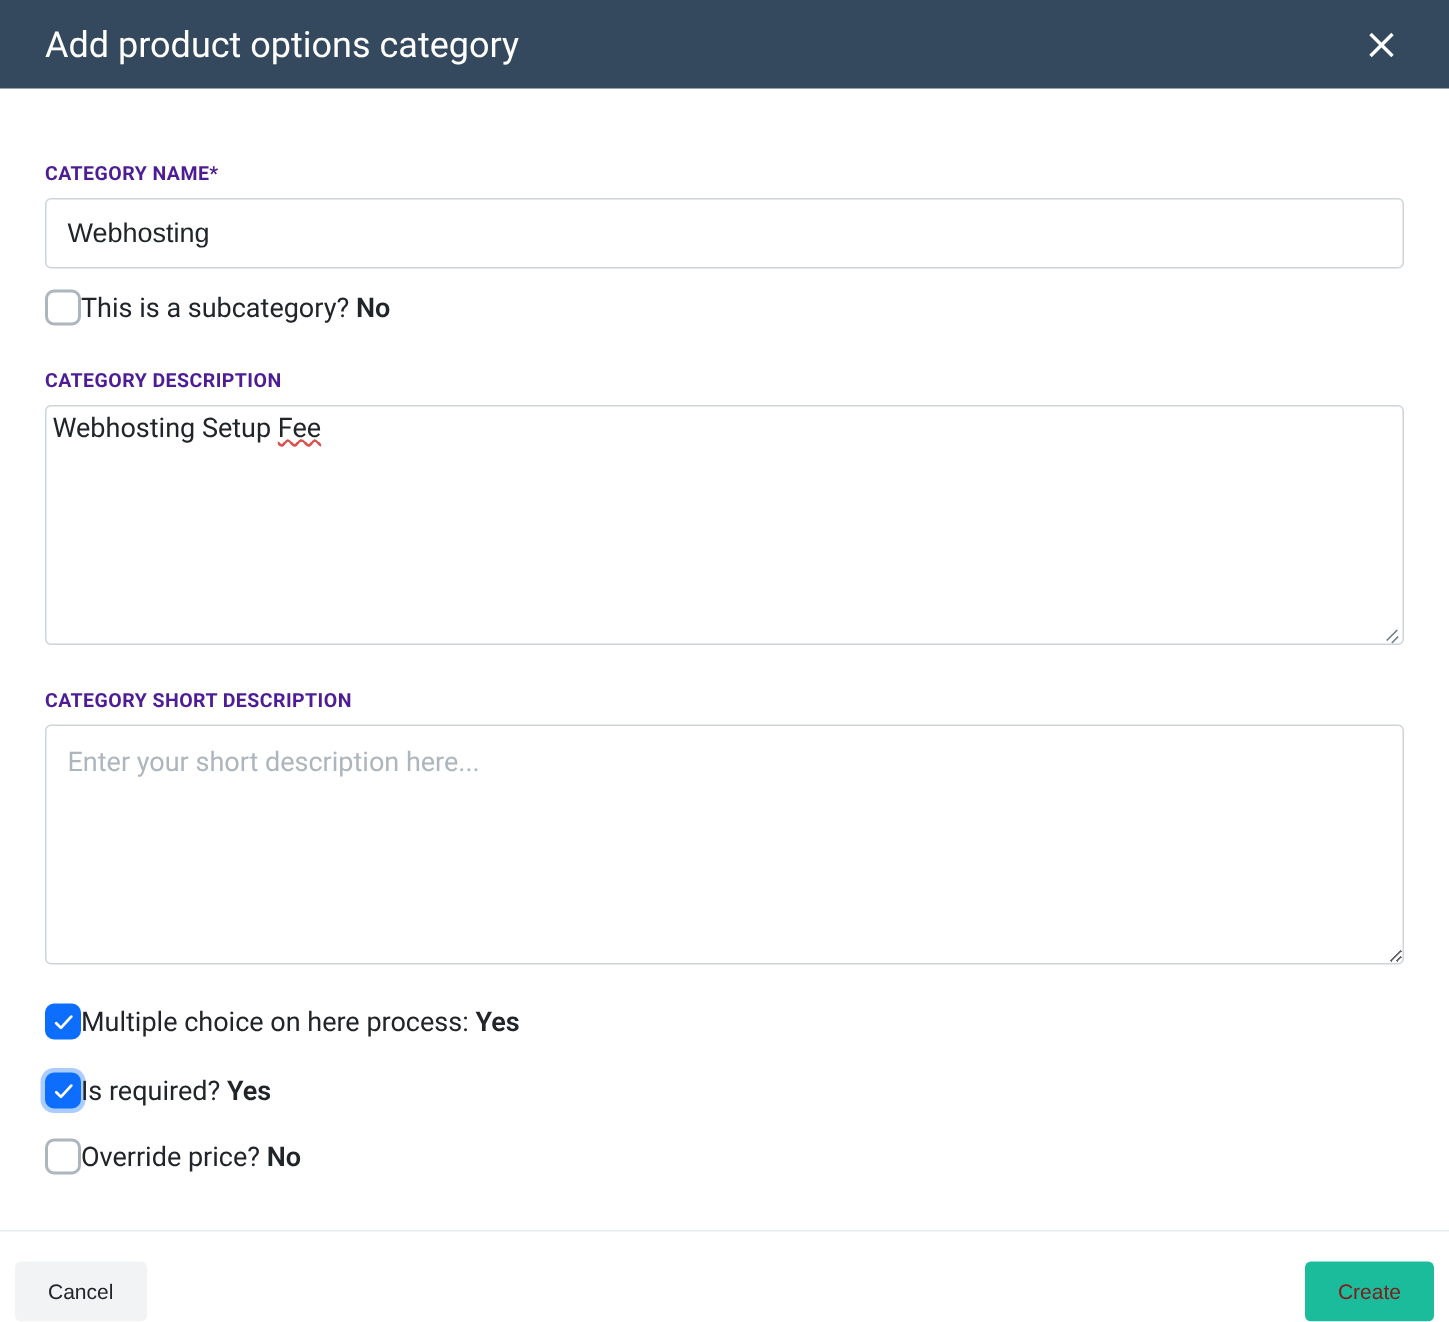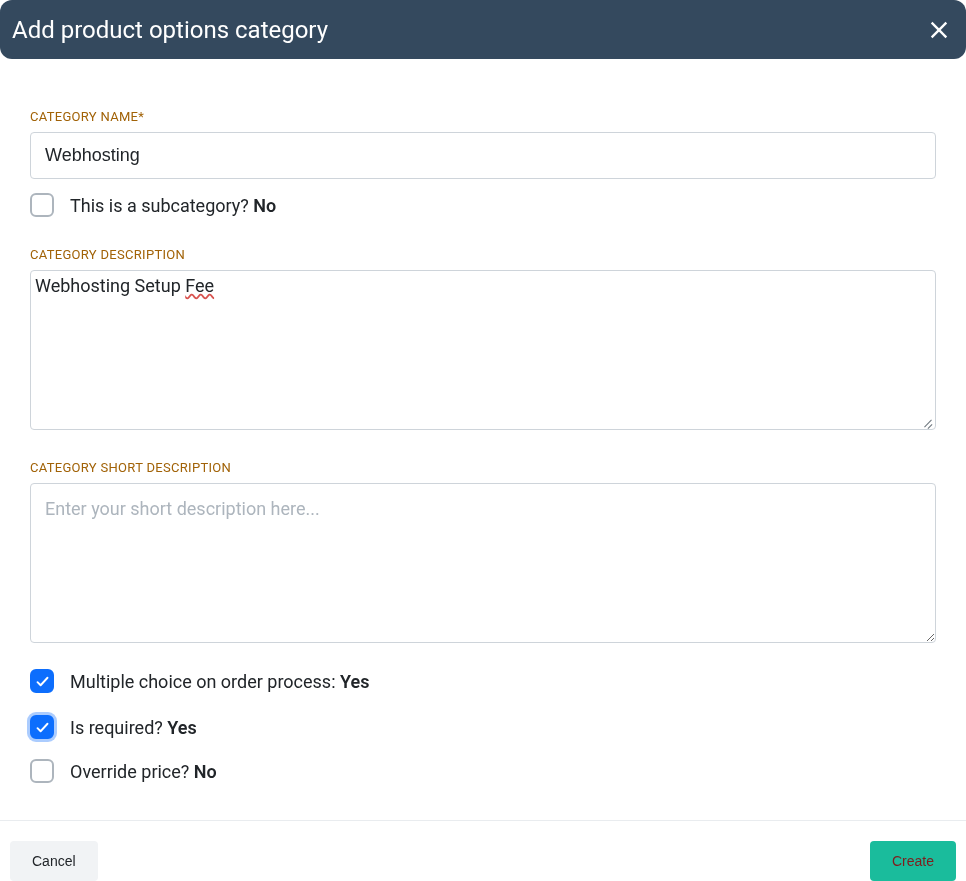--- a/index.html
+++ b/index.html
@@ -8,49 +8,48 @@
     background: #fff;
     color: #212529;
     width: 966px;
     height: 881px;
     overflow: hidden;
     position: relative;
   }
   .modal-header {
     background: #34495e;
     color: #fff;
-    padding: 14px 12px;
+    padding: 14px 30px;
     display: flex;
     align-items: center;
     justify-content: space-between;
     height: 59px;
-    border-radius: 12px;
   }
   .modal-title {
     font-size: 24px;
     font-weight: 400;
   }
   .close-btn {
     background: none;
     border: none;
     cursor: pointer;
     padding: 4px;
     display: flex;
     align-items: center;
     justify-content: center;
   }
   .close-btn svg { width: 22px; height: 22px; stroke: #fff; stroke-width: 2.5; }
   .modal-body {
     padding: 30px 30px 0 30px;
   }
   .field-label {
     font-size: 13px;
-    font-weight: 400;
+    font-weight: 700;
     letter-spacing: 0.3px;
-    color: #a16207;
+    color: #4c1d95;
     text-transform: uppercase;
     margin-bottom: 8px;
     display: block;
   }
   .text-input {
     width: 100%;
     border: 1px solid #ced4da;
     border-radius: 4px;
     padding: 12px 14px;
     font-size: 18px;
@@ -71,21 +70,21 @@
     font-family: inherit;
   }
   .text-area::placeholder { color: #adb5bd; }
   .spell-underline {
     text-decoration: underline wavy #d9534f;
     text-decoration-skip-ink: none;
   }
   .checkbox-row {
     display: flex;
     align-items: center;
-    gap: 16px;
+    gap: 0;
     font-size: 18px;
     color: #212529;
     margin-top: 14px;
   }
   .chk {
     width: 24px;
     height: 24px;
     border: 2px solid #adb5bd;
     border-radius: 6px;
     background: #fff;
@@ -196,21 +195,21 @@
   <label class="field-label">CATEGORY SHORT DESCRIPTION</label>
   <textarea class="text-area" style="min-height: 160px;" placeholder="Enter your short description here..."></textarea>
 
   <div class="checkbox-row" style="margin-top:22px">
     <span class="chk checked">
       <svg viewBox="0 0 24 24">
           <polyline points="4 13 9 18 20 6"></polyline>
         </svg>
     </span>
     <span>
-      <span class="chk-label">Multiple choice on order process: </span><span class="chk-value">Yes</span>
+      <span class="chk-label">Multiple choice on here process: </span><span class="chk-value">Yes</span>
     </span>
   </div>
 
   <div class="checkbox-row" style="margin-top:22px">
     <span class="chk checked focus">
       <svg viewBox="0 0 24 24">
           <polyline points="4 13 9 18 20 6"></polyline>
         </svg>
     </span>
     <span>

